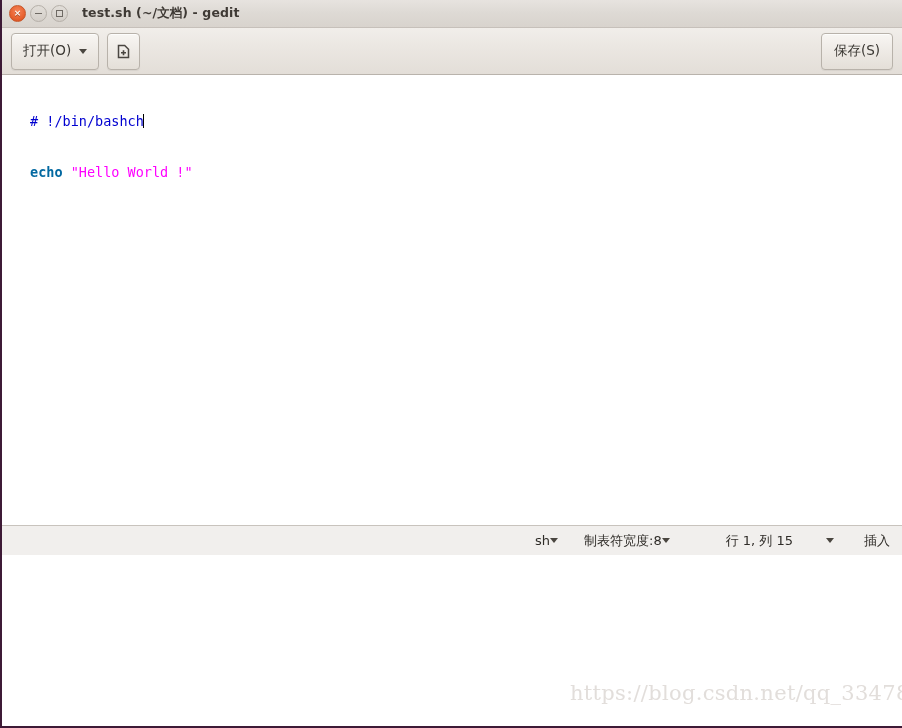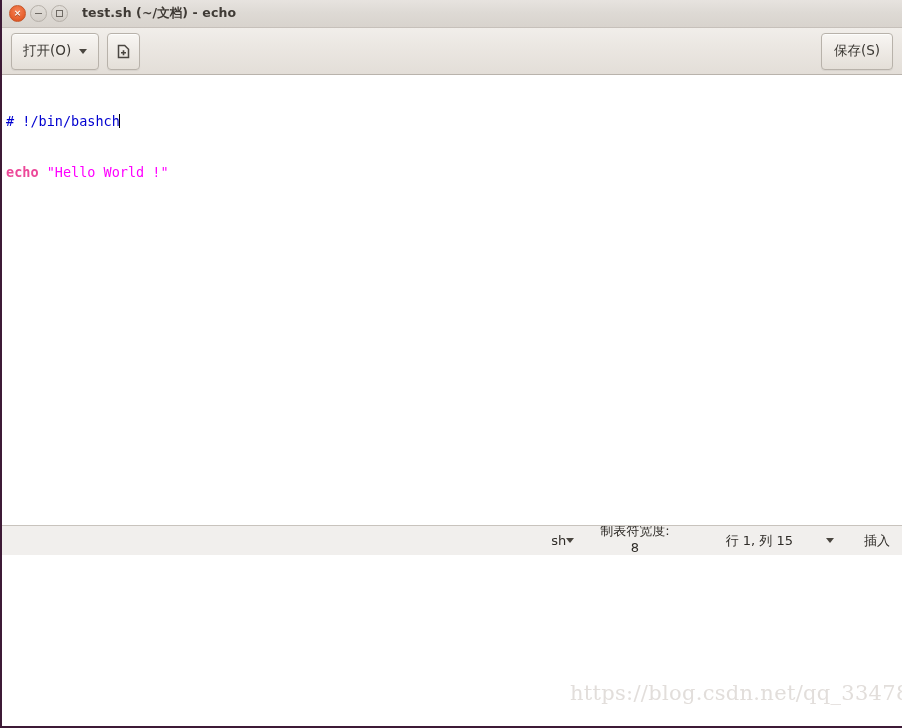--- a/index.html
+++ b/index.html
@@ -143,32 +143,33 @@
     padding: 0 12px;
     font-size: 13.5px;
   }
 
   
   .editor {
     position: relative;
     height: 450px;
     background: #ffffff;
     overflow: hidden;
+    margin-left: 24px;
   }
   .code {
     font-family: "DejaVu Sans Mono", monospace;
     font-size: 13.5px;
     line-height: 17px;
     padding: 4px 0 0 4px;
     white-space: pre;
     letter-spacing: 0px;
   }
   .ln { height: 17px; position: relative; white-space: pre; }
   .tok-shebang { color: #0000d0; }
-  .tok-cmd { color: #ec4899; font-weight: bold; }
+  .tok-cmd { color: #0369a1; font-weight: bold; }
   .tok-str { color: #ff00ff; }
   .caret {
     display: inline-block;
     width: 1px;
     height: 14px;
     background: #000000;
     vertical-align: -2px;
     margin-left: -1px;
   }
 
@@ -186,21 +187,21 @@
     overflow: hidden;
   }
   .sb-spacer { flex: 1 1 auto; }
   .sb-item {
     display: flex;
     align-items: center;
     gap: 0;
     white-space: nowrap;
   }
   .sb-lang { margin-right: 26px; }
-  .sb-tab { margin-right: 56px; flex-direction: column; }
+  .sb-tab { margin-right: 56px; }
   .sb-pos { margin-right: 33px; }
   .sb-caret-only { margin-right: 30px; }
   .sb-ins { margin-right: 12px; }
 
   .watermark {
     position: absolute;
     right: 0px;
     top: 681px;
     width: 320px;
     text-align: left;
@@ -224,21 +225,21 @@
       <div class="wbtn wbtn-close">
         <span class="wbtn-glyph">×</span>
       </div>
       <div class="wbtn wbtn-min">
         <span class="wbtn-glyph"></span>
       </div>
       <div class="wbtn wbtn-max">
         <span class="wbtn-glyph"></span>
       </div>
     </div>
-    <div class="title-text">test.sh (~/文档) - echo</div>
+    <div class="title-text">test.sh (~/文档) - gedit</div>
   </div>
 
   <div class="toolbar">
     <div class="tb-left">
       <div class="btn btn-open">
         <span class="lbl">打开(O)</span>
         <span class="caret-dn"></span>
       </div>
       <div class="btn btn-icon">
         <span class="newdoc-icon">

